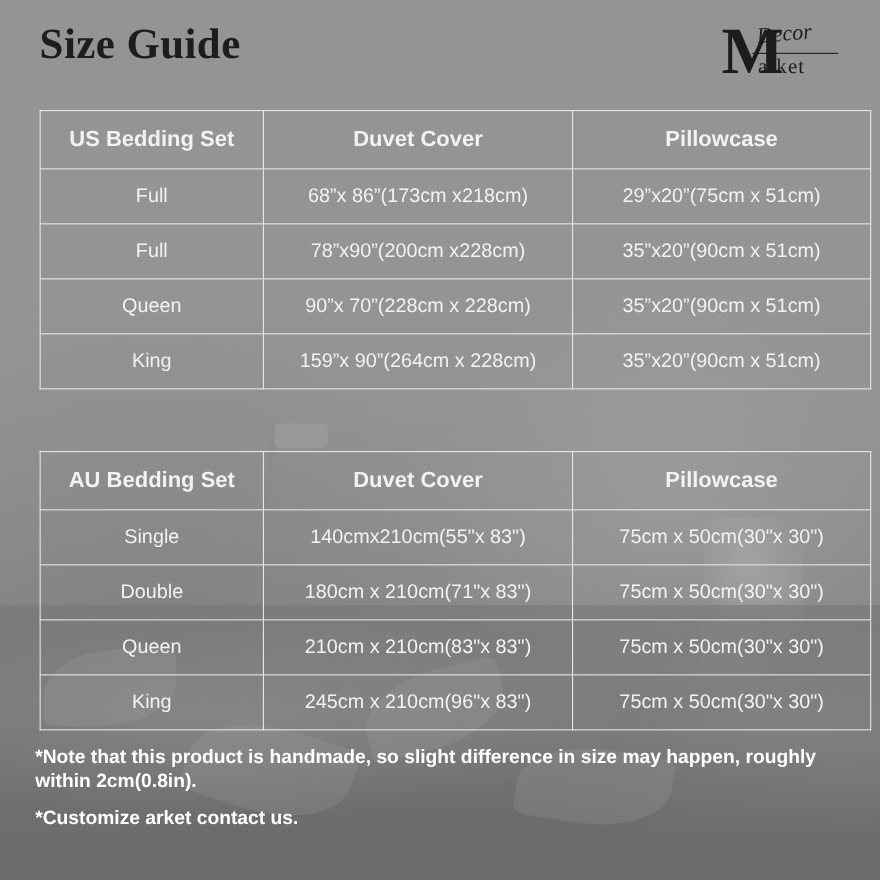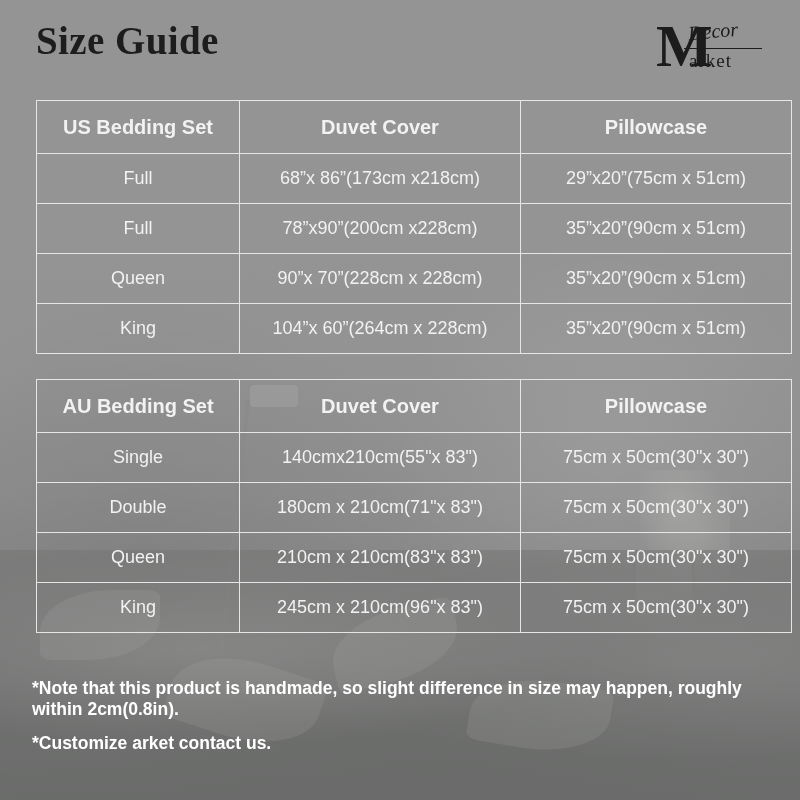--- a/index.html
+++ b/index.html
@@ -150,21 +150,21 @@
   }
 
   table.size-table {
     position: absolute;
     border-collapse: collapse;
     table-layout: fixed;
     width: 728px;
     left: 36px;
   }
   table.us { top: 100px; }
-  table.au { top: 379px; }
+  table.au { top: 410px; }
 
   table.size-table td,
   table.size-table th {
     border: 1px solid #e6e6e6;
     color: #f2f2f2;
     text-align: center;
     font-size: 18px;
     font-family: "Liberation Sans", sans-serif;
     height: 49px;
     padding: 0 4px;
@@ -238,21 +238,21 @@
           <td class="col-1">78”x90”(200cm x228cm)</td>
           <td class="col-2">35”x20”(90cm x 51cm)</td>
         </tr>
         <tr>
           <td class="col-0">Queen</td>
           <td class="col-1">90”x 70”(228cm x 228cm)</td>
           <td class="col-2">35”x20”(90cm x 51cm)</td>
         </tr>
         <tr>
           <td class="col-0">King</td>
-          <td class="col-1">104”x 60”(264cm x 228cm)</td>
+          <td class="col-1">159”x 90”(264cm x 228cm)</td>
           <td class="col-2">35”x20”(90cm x 51cm)</td>
         </tr>
       </tbody>
     </table>
 
     <table class="size-table au">
       <thead>
         <tr>
           <th class="col-0">AU Bedding Set</th>
           <th class="col-1">Duvet Cover</th>

